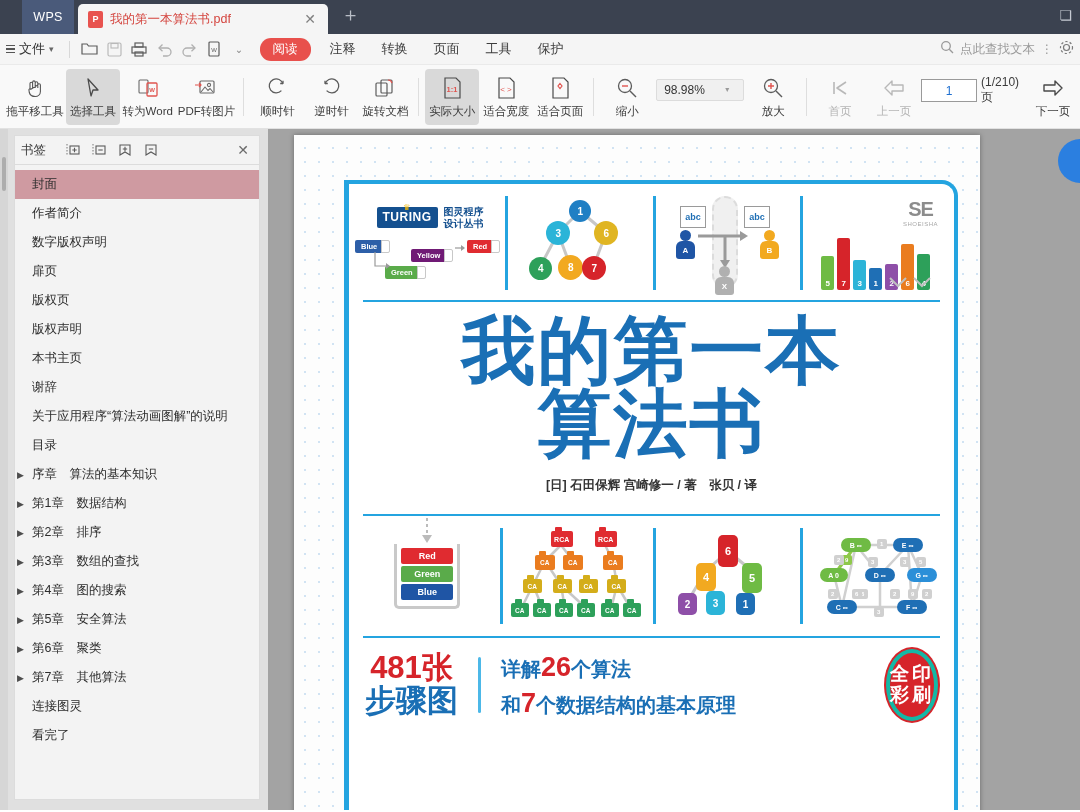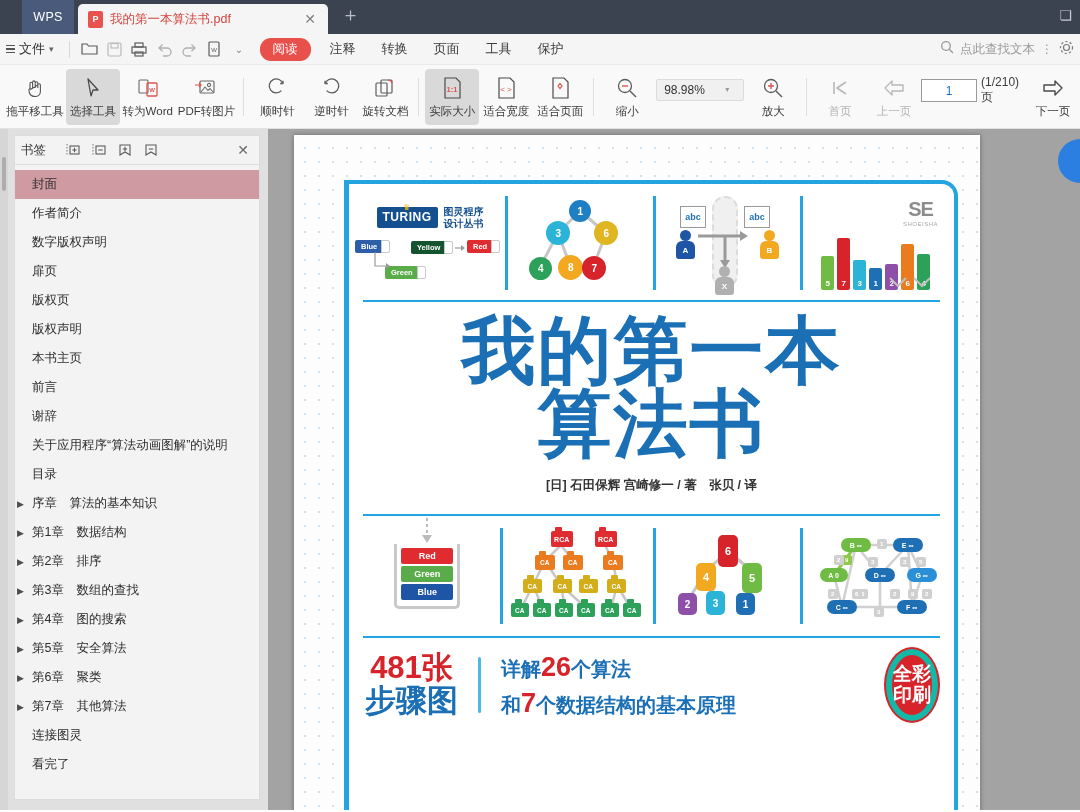--- a/index.html
+++ b/index.html
@@ -197,23 +197,23 @@
   .banner { height: 94px; display: flex; align-items: center; padding: 0 16px; position: relative; }
   .b481 { text-align: center; line-height: 1.05; }
   .b481 .r { color: #d6242a; font-weight: bold; font-size: 31px; }
   .b481 .b { color: #1a6fb5; font-weight: bold; font-size: 31px; }
   .brace { width: 3px; height: 56px; background: #4cb8e8; margin: 0 20px; border-radius: 2px; }
   .bmid { line-height: 1.35; }
   .bmid .line { color: #1a6fb5; font-weight: bold; font-size: 20px; }
   .bmid .big { color: #d6242a; font-size: 27px; }
   .seal {
     width: 52px; height: 72px; border-radius: 50%; background: #d6242a; color: #fff;
-    display: flex; flex-direction: column; align-items: center; justify-content: center;
+    display: flex; flex-direction: row; align-items: center; justify-content: center;
     font-weight: bold; font-size: 19px; line-height: 1.1; margin-left: auto;
-    border: 6px solid #14b8a6; box-shadow: 0 0 0 2px #d6242a;
+    border: 4px solid #14b8a6; box-shadow: 0 0 0 2px #d6242a;
   }
 
   .fab {
     position: absolute; right: -22px; top: 10px; width: 44px; height: 44px;
     border-radius: 50%; background: #2b7fe0;
   }
   .se-logo { position: absolute; right: 10px; top: 6px; text-align: center; }
   .se-logo .se { font-size: 20px; font-weight: bold; color: #8c8c8c; letter-spacing: -1px; }
   .se-logo .sh { font-size: 6px; color: #a8a8a8; letter-spacing: .5px; }
 </style>
@@ -543,24 +543,20 @@
           <div class="bm-item">
             <span class="pad"></span>
             <span>版权声明</span>
           </div>
           <div class="bm-item">
             <span class="pad"></span>
             <span>本书主页</span>
           </div>
           <div class="bm-item">
             <span class="pad"></span>
-            <span>前言</span>
-          </div>
-          <div class="bm-item">
-            <span class="pad"></span>
             <span>谢辞</span>
           </div>
           <div class="bm-item">
             <span class="pad"></span>
             <span>关于应用程序“算法动画图解”的说明</span>
           </div>
           <div class="bm-item">
             <span class="pad"></span>
             <span>目录</span>
           </div>
@@ -624,21 +620,21 @@
                 <span class="crown">♛</span>
                 <span>TURING</span>
               </span>
               <span class="turing-sub">
                 <div>图灵程序</div>
                 <div>设计丛书</div>
               </span>
             </div>
             <div style="position:relative;width:150px;height:42px;">
               <span class="chip" style="background:#2d5fa8;position:absolute;left:0;top:2px;">Blue</span>
-              <span class="chip" style="background:#14532d;position:absolute;left:56px;top:3px;">Yellow</span>
+              <span class="chip" style="background:#701a75;position:absolute;left:56px;top:11px;">Yellow</span>
               <span class="chip" style="background:#e02b30;position:absolute;left:112px;top:2px;">Red</span>
               <span class="chip" style="background:#5aab4a;position:absolute;left:30px;top:28px;">Green</span>
               <svg style="position:absolute;left:0;top:0;" width="150" height="42">
                 <path d="M100 10h8" stroke="#9a9a9a" stroke-width="1.2"></path>
                   <path d="M106 7l4 3-4 3" fill="#9a9a9a"></path>
                 <path d="M20 14v14h14" fill="none" stroke="#9a9a9a" stroke-width="1.2"></path>
                   <path d="M31 25l4 3-4 3" fill="#9a9a9a"></path>
               </svg>
             </div>
           </div>

